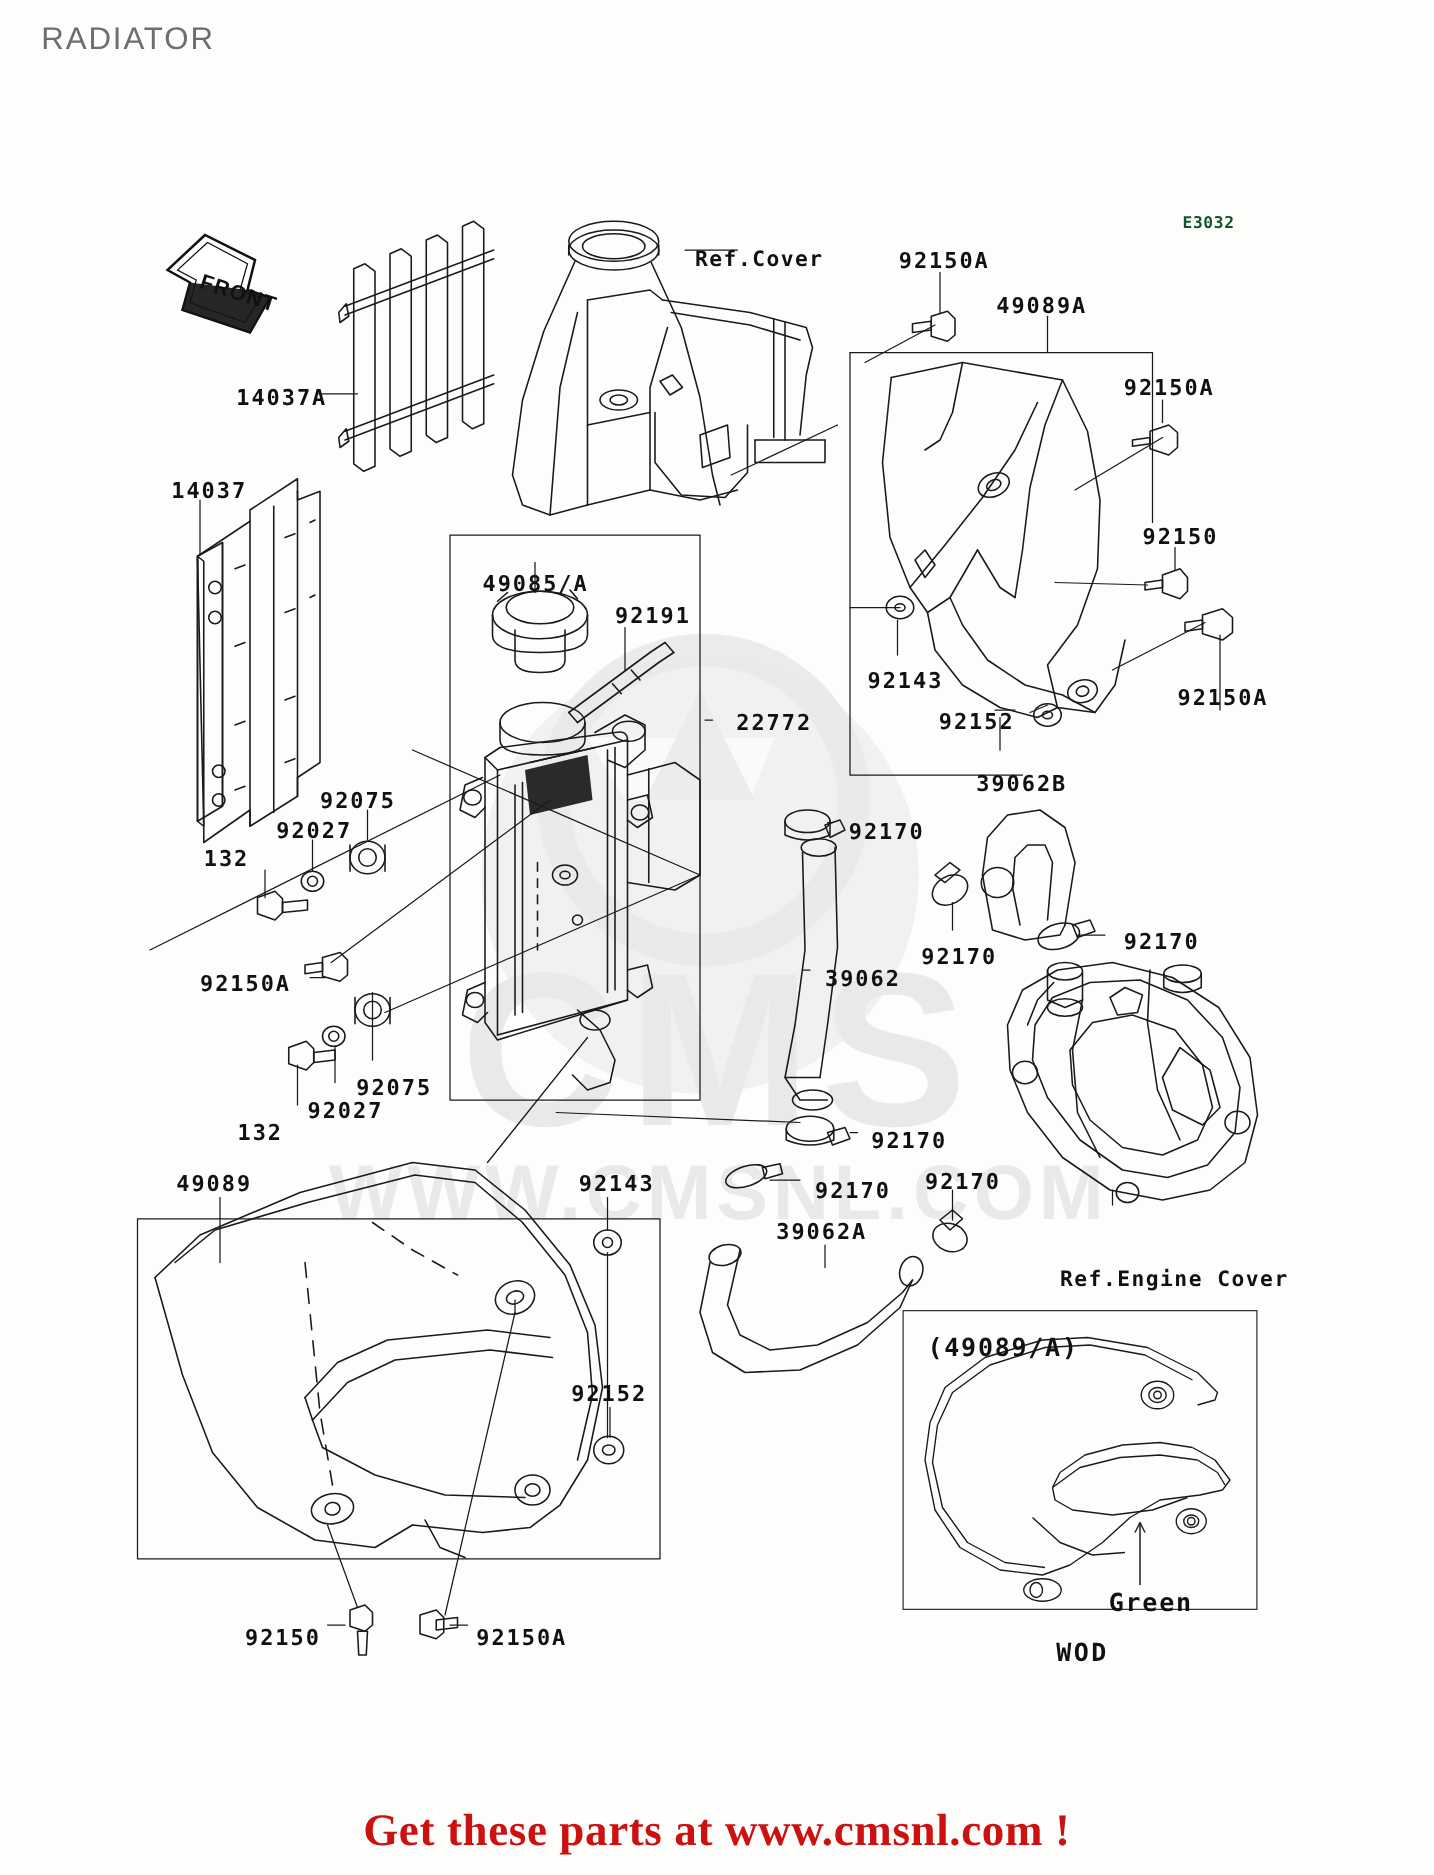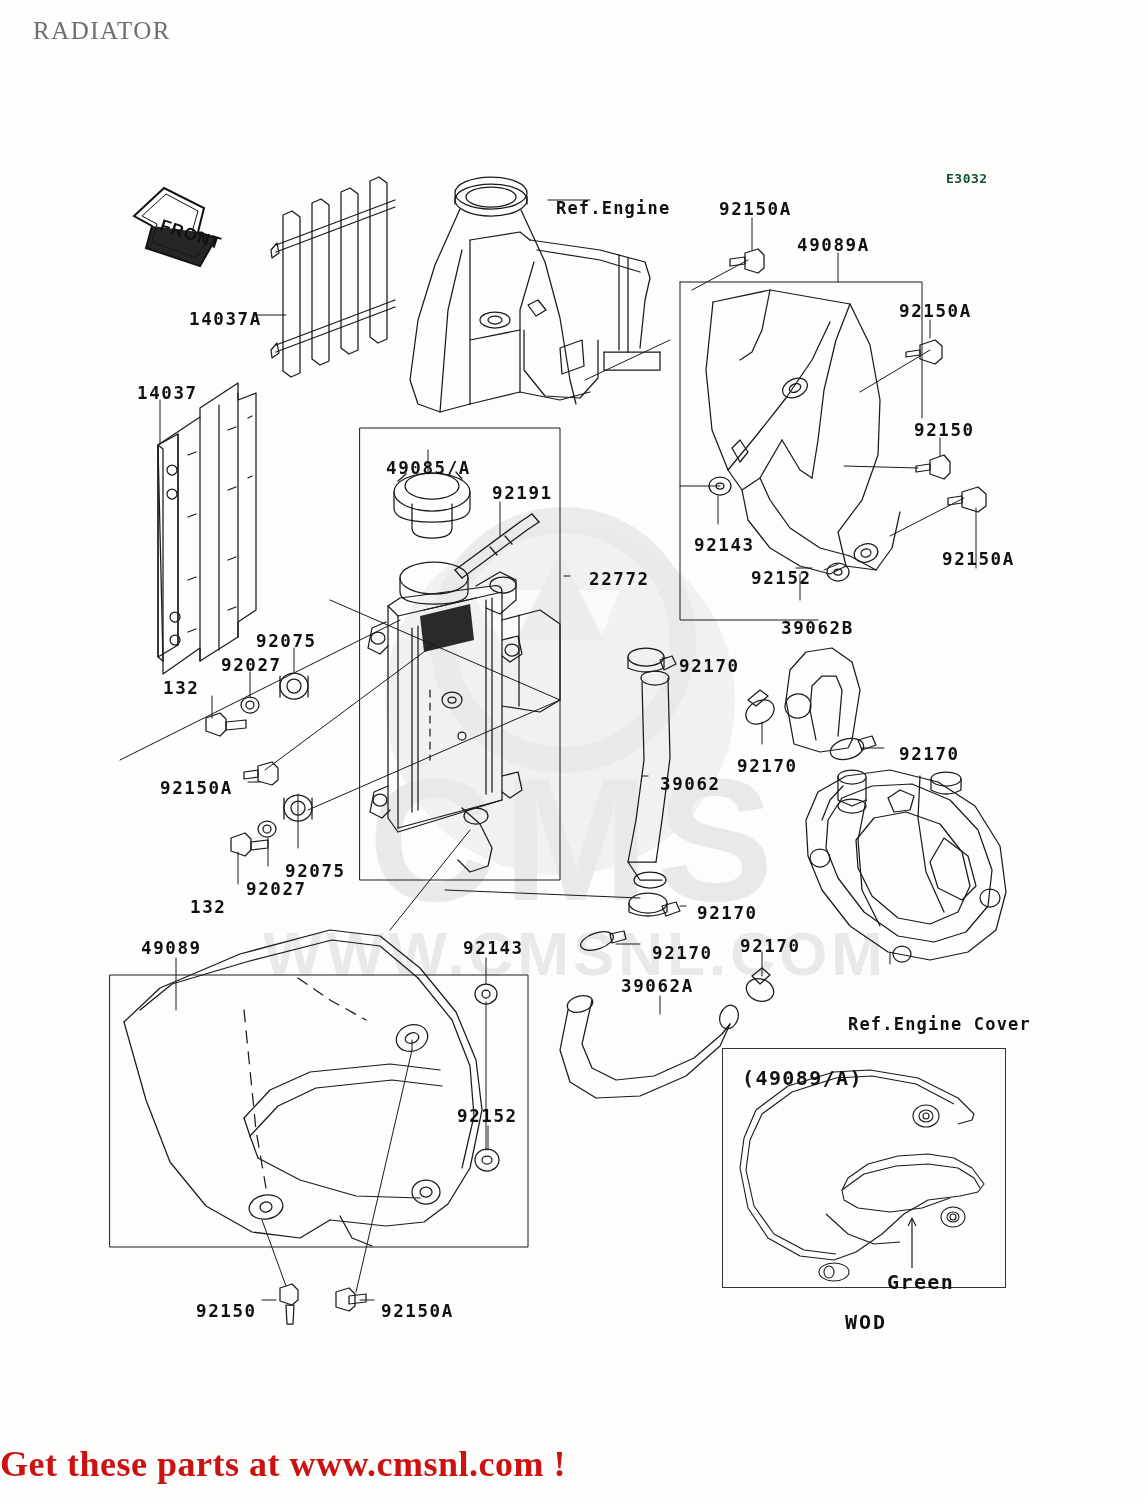--- a/index.html
+++ b/index.html
@@ -1,29 +1,29 @@
 <!DOCTYPE html>
 <html><head>
 <meta charset="utf-8">
 <style>
   html,body{margin:0;padding:0;background:#fdfdfb;}
   body{width:1147px;height:1500px;position:relative;overflow:hidden;
        font-family:"DejaVu Sans Mono","Liberation Mono",monospace;}
 
   #page-title{
     position:absolute;left:33px;top:17px;
-    font-family:Liberation Serif, serif;
+    font-family:Liberation Sans, sans-serif;
     font-size:25px;color:#6e6e6e;letter-spacing:1.5px;font-weight:400;
   }
   #fig-code{
     position:absolute;left:946px;top:171px;
     font-size:13px;font-weight:bold;color:#14532d;letter-spacing:0.5px;
   }
   #footer{
-    position:absolute;left:0;top:1443px;width:1147px;text-align:left;
+    position:absolute;left:0;top:1443px;width:1147px;text-align:center;
     font-family:"Liberation Serif","DejaVu Serif",serif;
     font-size:36px;font-weight:bold;color:#cc1111;letter-spacing:0.5px;
   }
 
   
   .lbl{
     position:absolute;font-size:17.5px;font-weight:bold;color:#111;
     letter-spacing:1.6px;white-space:nowrap;line-height:1;text-align:center;
   }
   .reflbl{
@@ -474,21 +474,21 @@
     <div class="lbl" style="left: 652px; top: 945px;">92170</div>
     <div class="lbl" style="left: 740px; top: 938px;">92170</div>
     <div class="lbl" style="left: 463px; top: 940px;">92143</div>
     <div class="lbl" style="left: 141px; top: 940px;">49089</div>
     <div class="lbl" style="left: 621px; top: 978px;">39062A</div>
     <div class="lbl" style="left: 457px; top: 1108px;">92152</div>
     <div class="lbl" style="left: 196px; top: 1303px;">92150</div>
     <div class="lbl" style="left: 381px; top: 1303px;">92150A</div>
   </div>
 <div id="reference-layer">
-    <div class="reflbl" style="left: 556px; top: 200px;">Ref.Engine</div>
+    <div class="reflbl" style="left: 556px; top: 200px;">Ref.Cover</div>
     <div class="reflbl" style="left: 808px; top: 1016px; margin-left: 40px;">Ref.Engine Cover</div>
   </div>
 
 <div id="inset-box" style="position:absolute;left:722px;top:1048px;width:282px;height:238px;border:1.5px solid #333;background:transparent;"></div>
 
 <svg style="position:absolute;left:722px;top:1048px;width:282px;height:238px;" viewBox="0 0 282 238">
   <g fill="none" stroke="#1a1a1a" stroke-width="1.1" stroke-linejoin="round">
     <path d="M22 90 L34 62 L66 38 L112 24 L148 22 L196 30 L236 50 L252 66 L250 72 L236 76"></path>
     <path d="M22 90 L18 120 L26 160 L46 190 L78 208 L112 212 L134 204"></path>
     <path d="M134 204 L160 186 L182 166 L206 152 L238 148 L256 144"></path>

